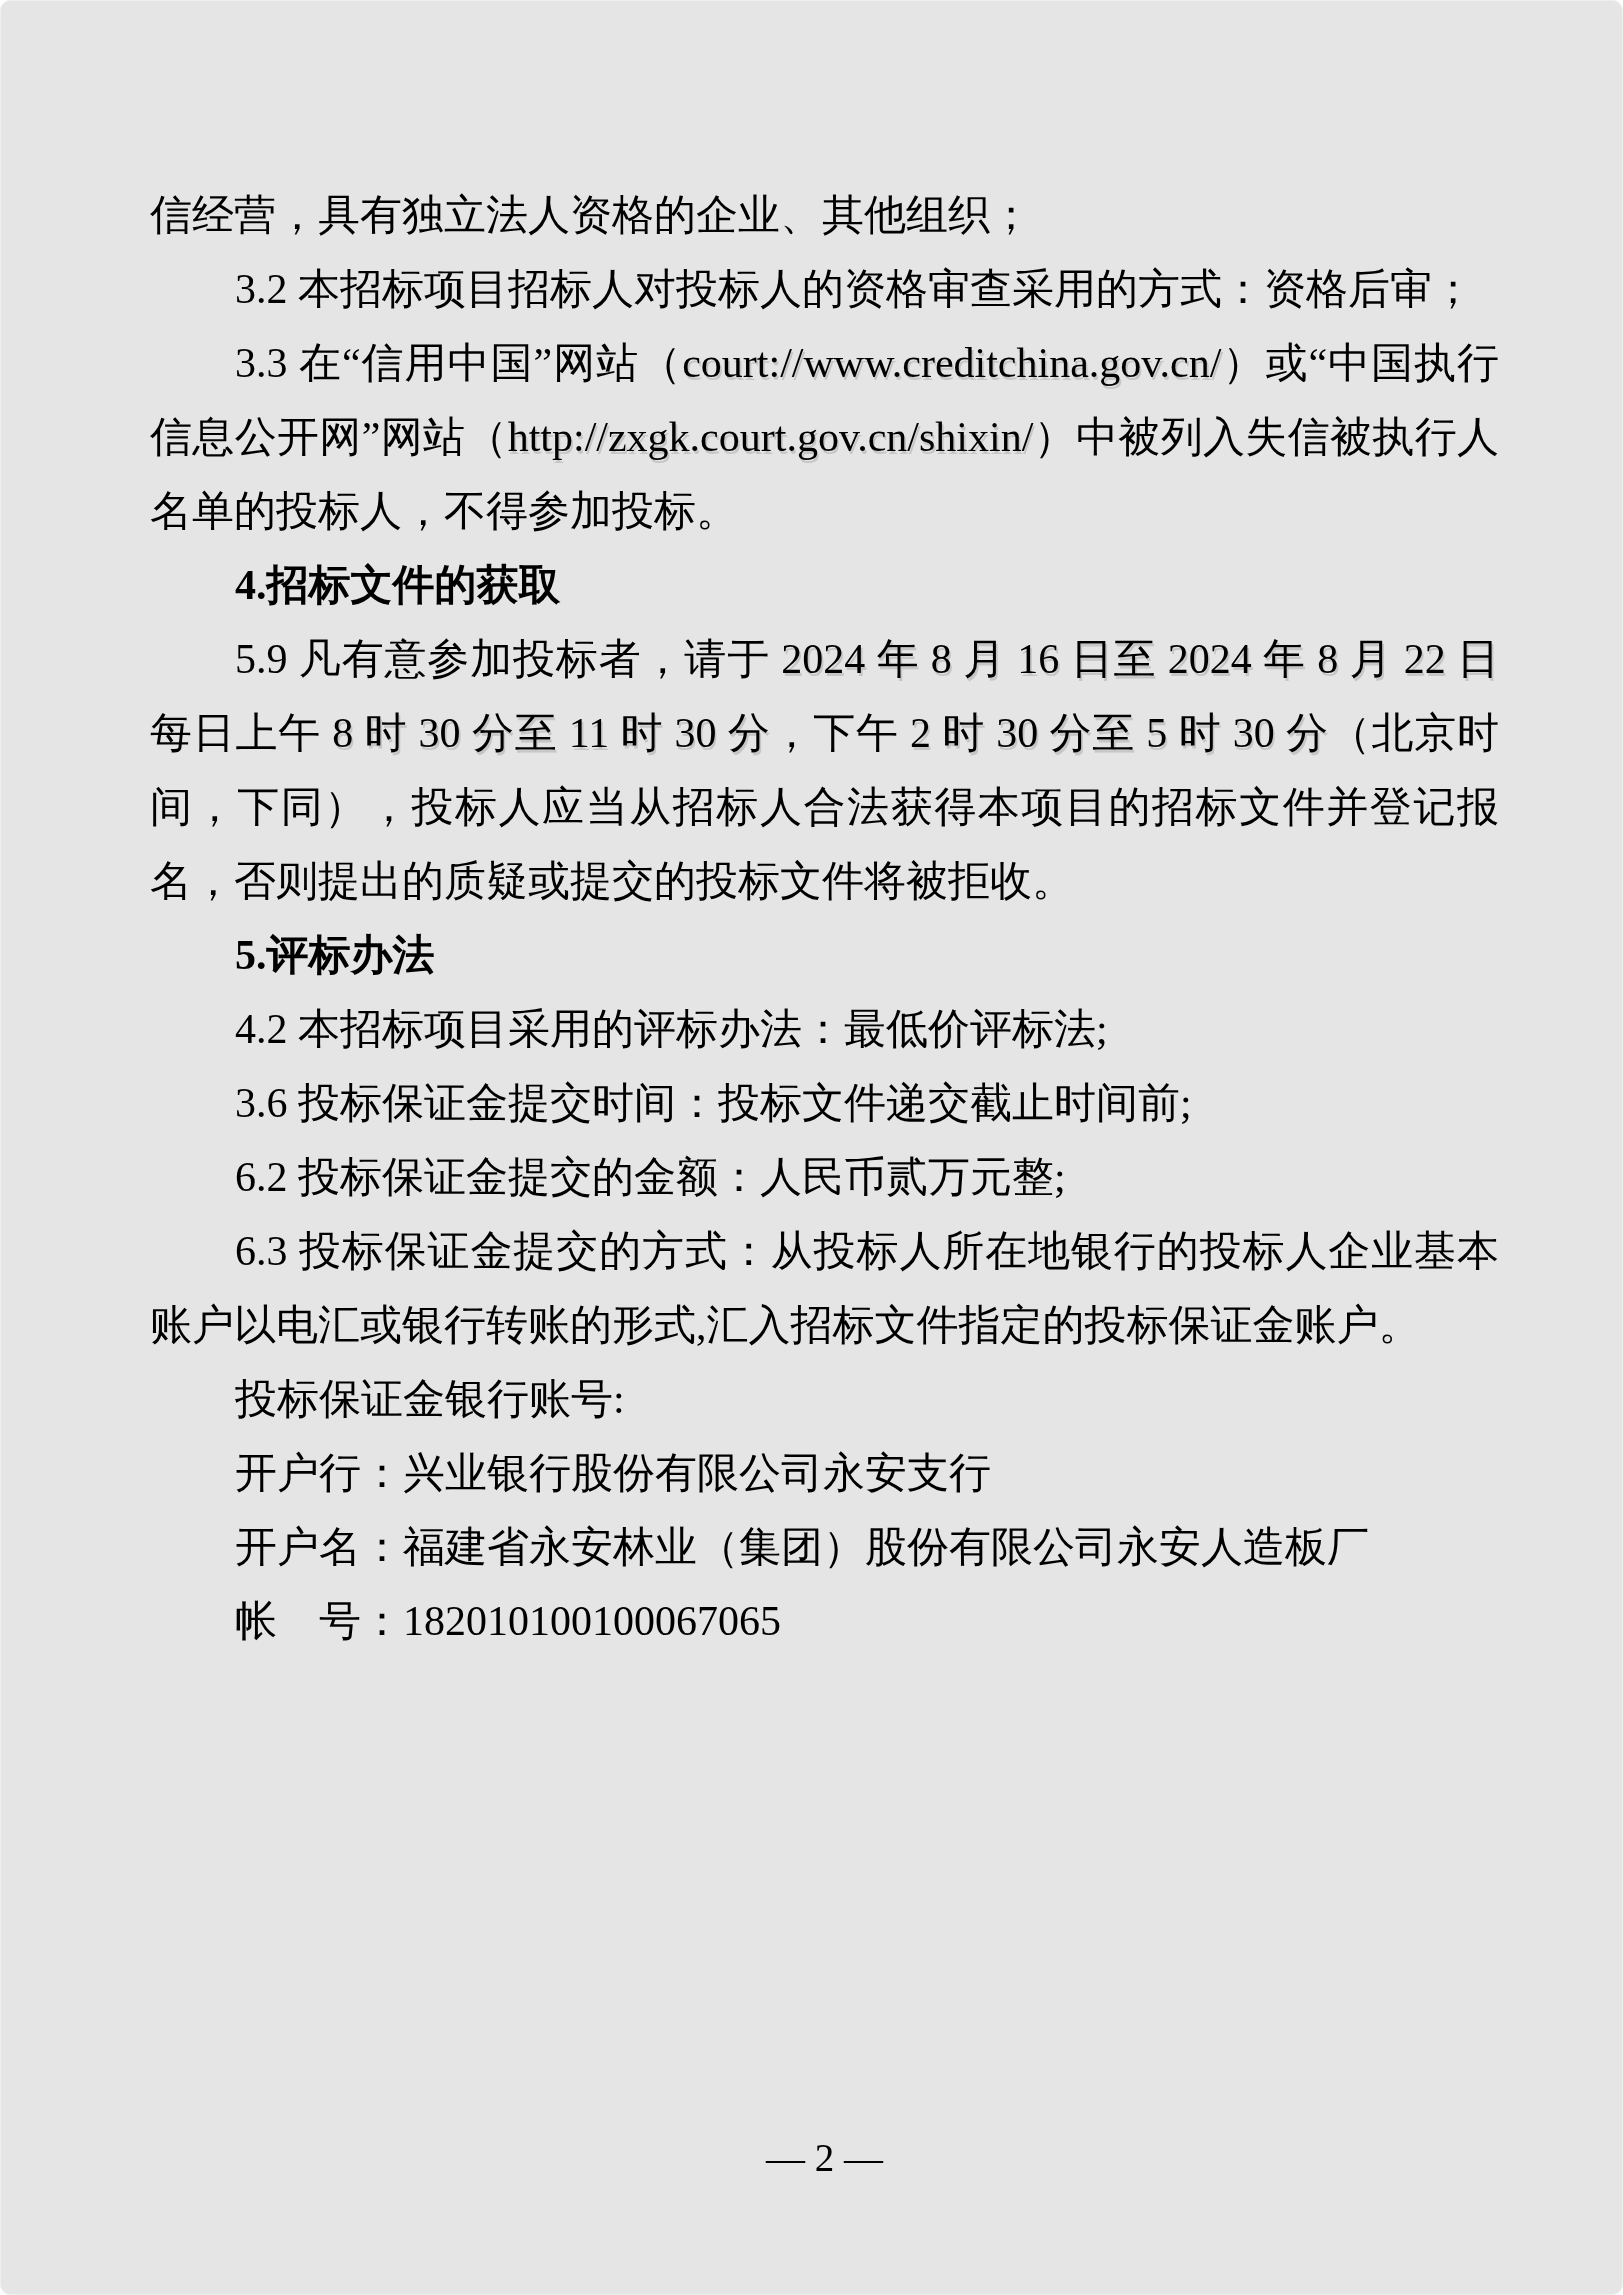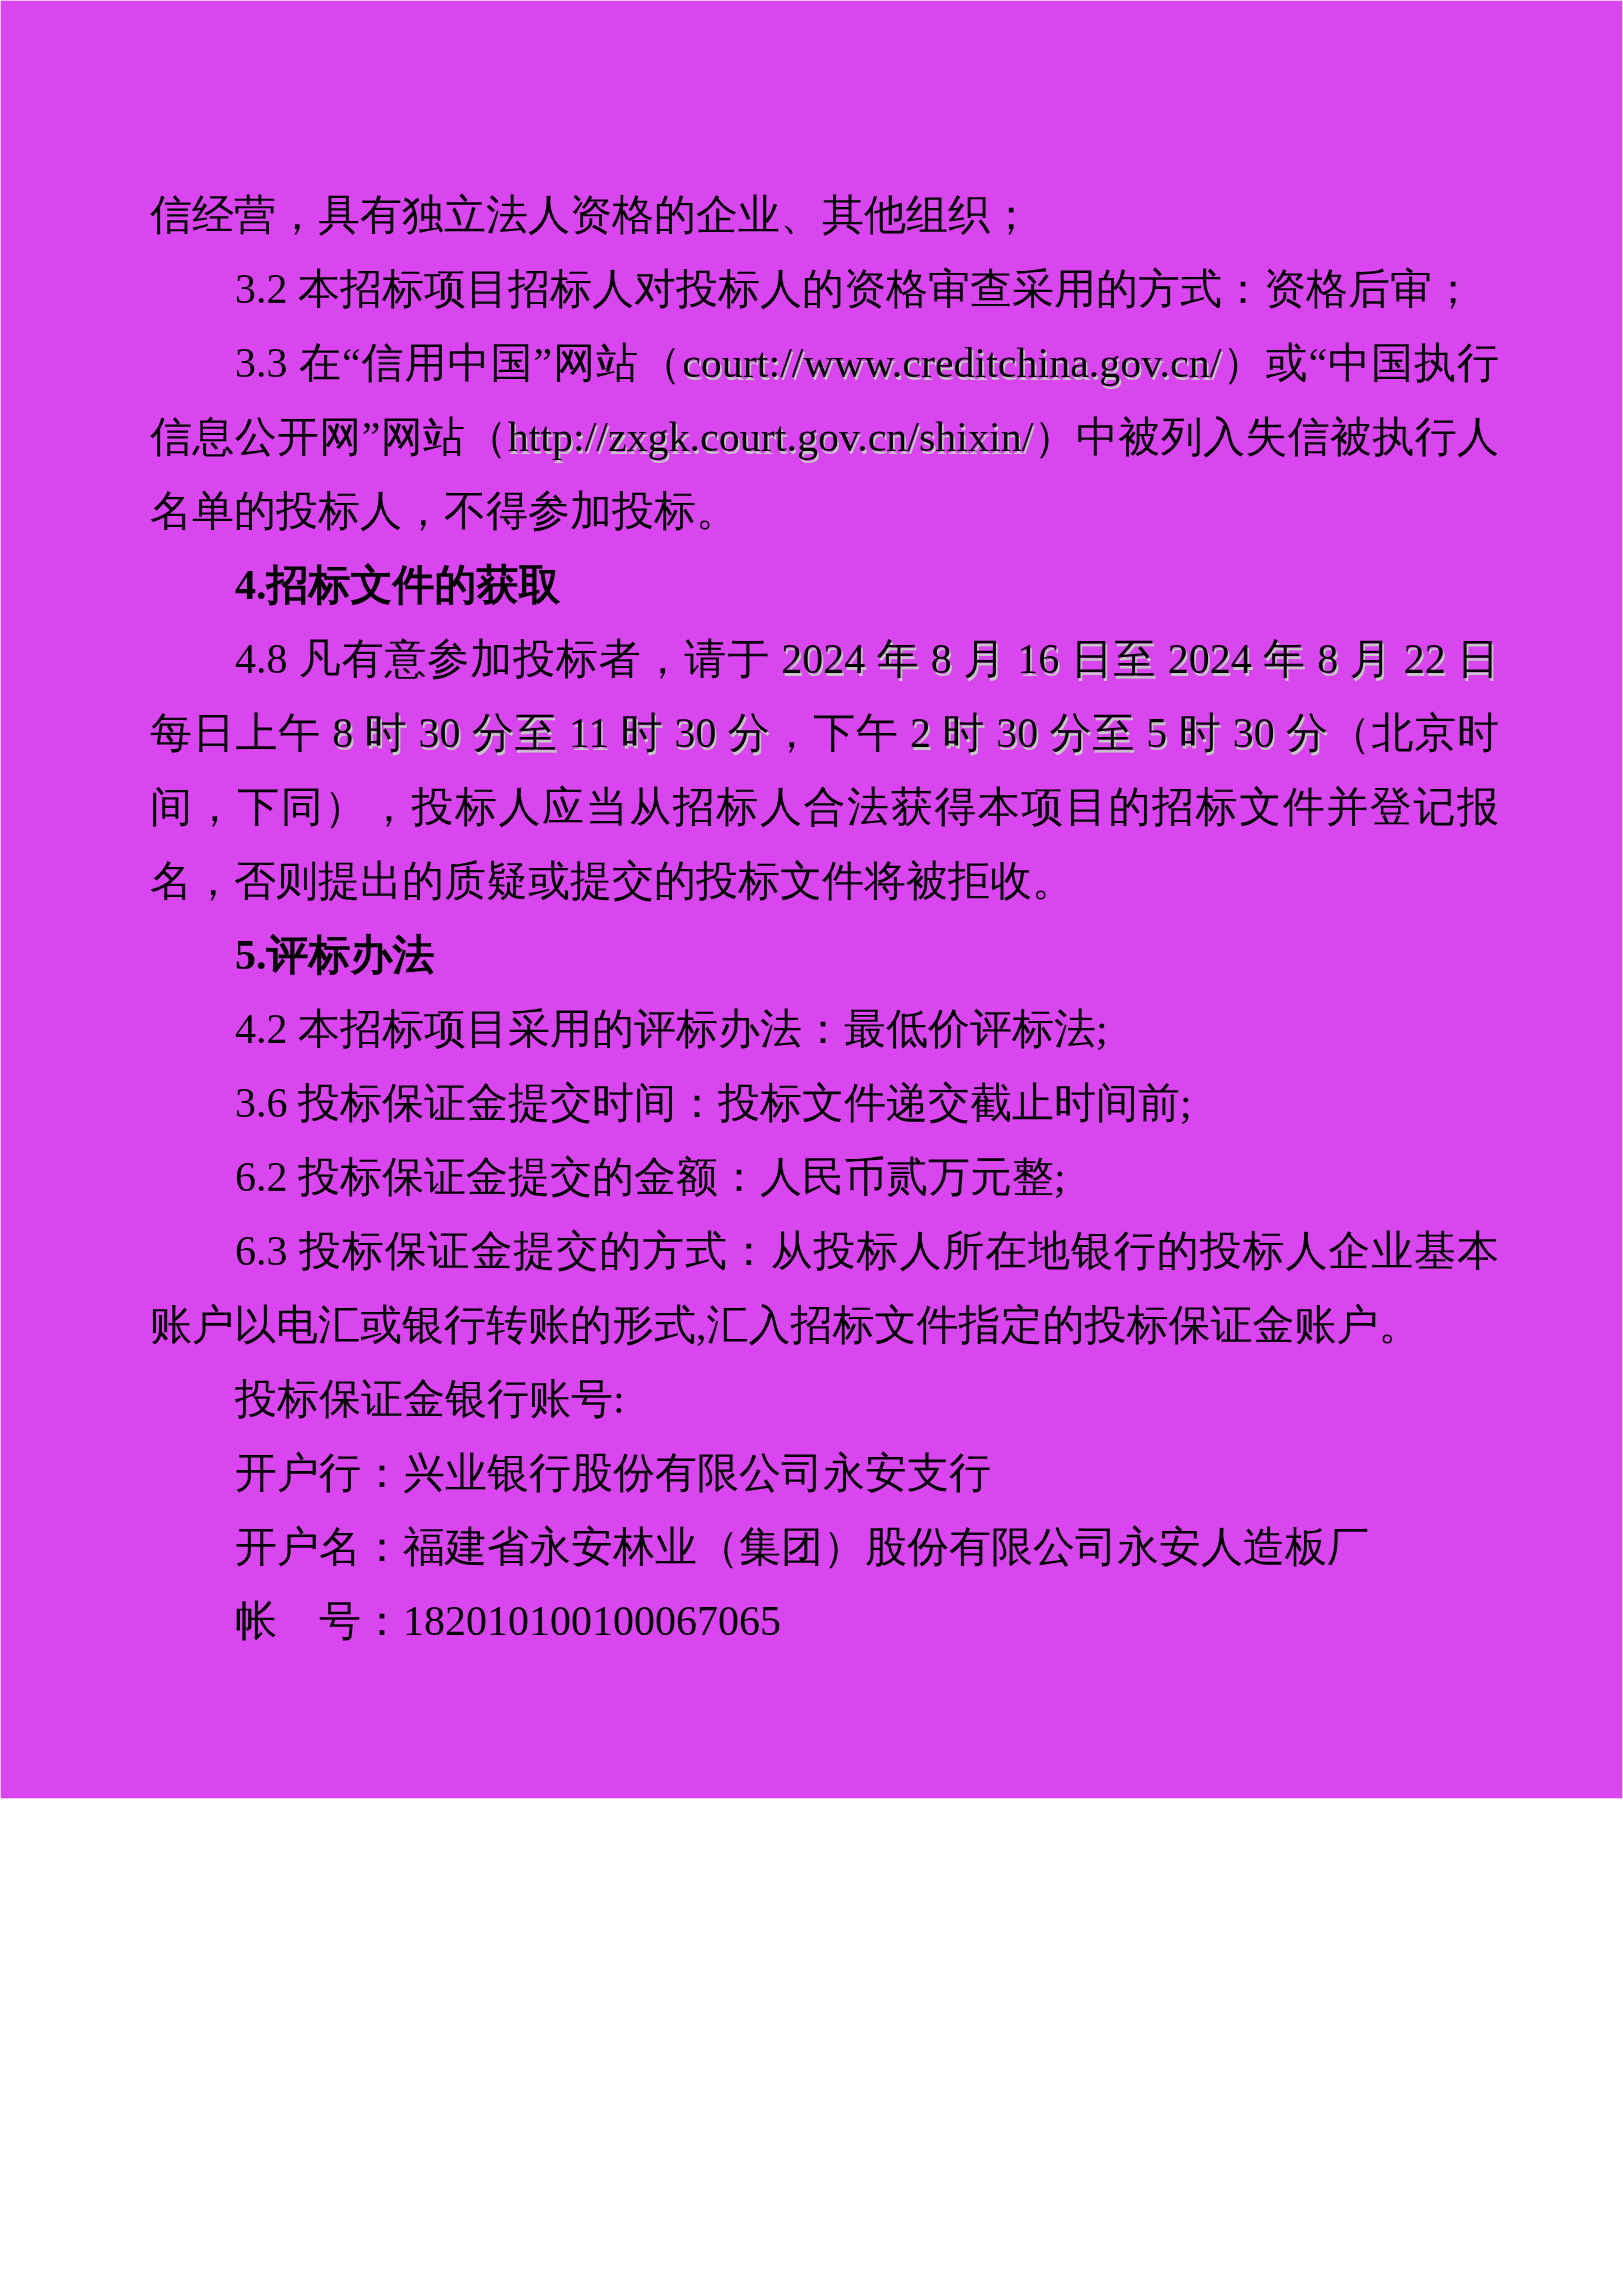--- a/index.html
+++ b/index.html
@@ -4,26 +4,27 @@
 <title>Document</title>
 <style>
   html, body {
     margin: 0;
     padding: 0;
     background: #ffffff;
   }
   .page {
     position: relative;
     width: 1623px;
-    height: 1799px;
-    background: #d946ef;
+    height: 2295px;
+    background: #e5e5e5;
     color: #000000;
     font-family: "Liberation Serif", "DejaVu Serif", serif;
     overflow: hidden;
     box-shadow: inset 0 0 0 0.8px #f2f2f2;
+    border-radius: 11px;
   }
   .content {
     position: absolute;
     left: 150px;
     top: 178px;
     width: 1349px;
   }
   .para, .heading {
     margin: 0;
     padding: 0;
@@ -64,21 +65,21 @@
   <div class="content">
 
     <p class="para no-indent">信经营，具有独立法人资格的企业、其他组织；</p>
 
     <p class="para indent">3.2 本招标项目招标人对投标人的资格审查采用的方式：资格后审；</p>
 
     <p class="para indent"><span>3.3 在“信用中国”网站（</span><span class="field">court://www.creditchina.gov.cn/</span><span>）或“中国执行信息公开网”网站（</span><span class="field">http://zxgk.court.gov.cn/shixin/</span><span>）中被列入失信被执行人名单的投标人，不得参加投标。</span></p>
 
     <h2 class="para heading">4.招标文件的获取</h2>
 
-    <p class="para indent"><span>4.8 凡有意参加投标者，请于 </span><span class="field">2024 年 8 月 16 日至 2024 年 8 月 22 日</span><span>每日上午 </span><span class="field">8 时 30 分至 11 时 30 分</span><span>，下午 </span><span class="field">2 时 30 分至 5 时 30 分</span><span>（北京时间，下同），投标人应当从招标人合法获得本项目的招标文件并登记报名，否则提出的质疑或提交的投标文件将被拒收。</span></p>
+    <p class="para indent"><span>5.9 凡有意参加投标者，请于 </span><span class="field">2024 年 8 月 16 日至 2024 年 8 月 22 日</span><span>每日上午 </span><span class="field">8 时 30 分至 11 时 30 分</span><span>，下午 </span><span class="field">2 时 30 分至 5 时 30 分</span><span>（北京时间，下同），投标人应当从招标人合法获得本项目的招标文件并登记报名，否则提出的质疑或提交的投标文件将被拒收。</span></p>
 
     <h2 class="para heading">5.评标办法</h2>
 
     <p class="para indent">4.2 本招标项目采用的评标办法：最低价评标法;</p>
 
 
 
     <p class="para indent">3.6 投标保证金提交时间：投标文件递交截止时间前;</p>
 
     <p class="para indent">6.2 投标保证金提交的金额：人民币贰万元整;</p>

